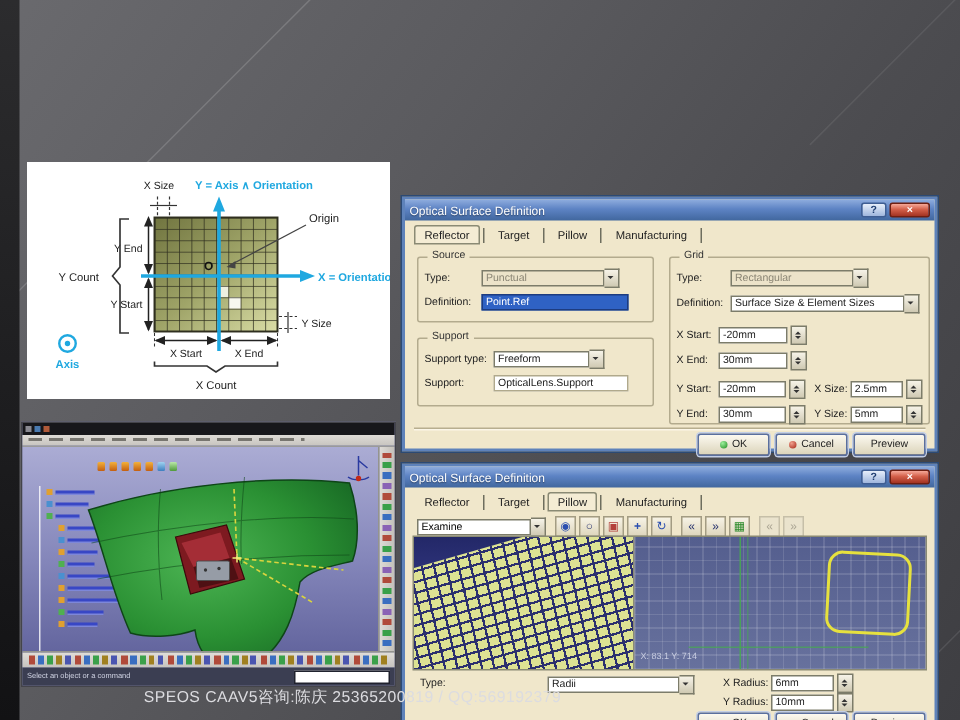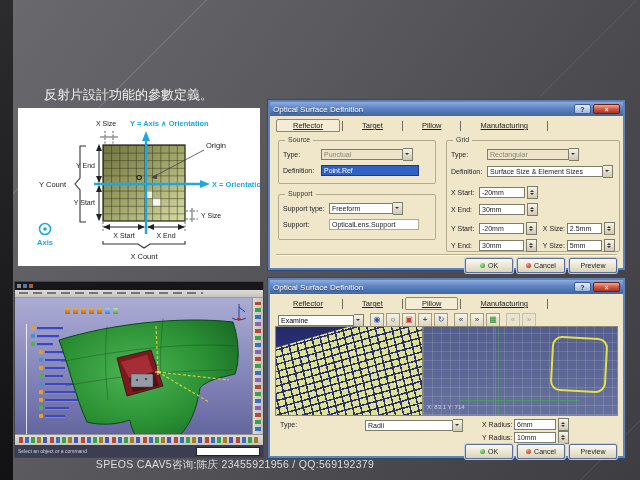--- a/index.html
+++ b/index.html
@@ -16,29 +16,29 @@
   .title{position:absolute;left:34px;top:22px;color:#fff;font-size:30px;font-weight:bold;
     letter-spacing:.5px;border-bottom:3px solid #fff;padding:0 12px 3px 2px;}
   .subtitle{position:absolute;left:44px;top:86px;color:#f0f0f0;font-size:13px;}
   .caption{position:absolute;left:10px;top:458px;width:450px;text-align:center;
     color:#dcdce0;font-size:10.5px;letter-spacing:.3px;}
 
   
   .diagram{position:absolute;left:18px;top:108px;width:242px;height:158px;background:#fff;}
 
   
-  .win{position:absolute;background:#f0e7cb;border:2px solid #5e82ba;outline:1px solid #2c4a74;box-sizing:border-box;}
+  .win{position:absolute;background:#f0e7cb;border:2px solid #5e82ba;outline:1px solid #2c4a74;box-sizing:border-box;margin-top:31px;}
   .tbar{height:14px;background:linear-gradient(180deg,#8fadde,#5d83c4 45%,#41679e);
     display:flex;align-items:center;padding:0 3px;color:#fff;font-size:8px;}
   .tbar .t{flex:1;text-shadow:0 1px 1px rgba(0,0,0,.45);white-space:nowrap;overflow:hidden;}
   .wbtn{height:10px;border-radius:2px;font-size:7px;line-height:9px;text-align:center;font-weight:bold;box-sizing:border-box;}
   .bhelp{width:17px;background:linear-gradient(#e6eefa,#9fb6dd);border:1px solid #3f5e93;color:#1d3c70;}
   .bclose{width:27px;background:linear-gradient(#f5a898,#d4604a 45%,#a33322);border:1px solid #6e1f12;color:#fff;margin-left:2px;}
   .tabs{display:flex;align-items:center;height:15px;padding:2px 6px 0;font-size:7.5px;color:#222;}
-  .tab{padding:1px 16px;border:1px solid transparent;white-space:nowrap;text-decoration:underline;}
+  .tab{padding:1px 6px;border:1px solid transparent;white-space:nowrap;}
   .tab.active{border:1px solid #8a8a74;background:#f4ecd4;border-radius:2px 2px 0 0;}
   .tsep{width:1px;height:10px;background:#6e6e5e;margin:0 2px;}
   .group{position:absolute;border:1px solid #b3ab8e;border-radius:2px;box-sizing:border-box;}
   .legend{position:absolute;top:-5px;left:6px;background:#f0e7cb;padding:0 3px;font-size:7px;color:#333;}
   .row{display:flex;align-items:center;margin:4px 4px 0;font-size:7px;color:#222;white-space:nowrap;}
   .lbl{flex:none;}
   .field{background:#fff;border:1px solid #7c7c6a;height:9px;line-height:9px;font-size:7px;
     padding:0 2px;box-sizing:content-box;overflow:hidden;white-space:nowrap;}
   .field.sel{background:#2f62c4;color:#fff;border-color:#1d3c80;}
   .field.dis{background:#ece3c9;color:#8a8574;}
@@ -125,21 +125,20 @@
 </style>
 </head>
 <body>
 
 <div class="slide">
   <i class="diag d1"></i>
   <i class="diag d2"></i>
   <i class="diag d3"></i>
   <div class="edge-strip"></div>
 
-  <div class="subtitle">反射片設計功能的參數定義。</div>
 
   <div class="diagram">
     <svg width="242" height="158" viewBox="0 0 242 158">
       <defs>
         <linearGradient id="gfill" x1="0" y1="0" x2="1" y2="1">
           <stop offset="0" stop-color="#70743f"></stop>
             <stop offset=".5" stop-color="#9fa468"></stop>
             <stop offset="1" stop-color="#dadda6"></stop>
         </linearGradient>
         <pattern id="cells" x="85" y="37" width="8.2" height="7.6" patternUnits="userSpaceOnUse">
@@ -503,14 +502,14 @@
     </div>
 
     <div class="c-right"></div>
     <div class="c-bottom"></div>
     <div class="c-status">
       <span>Select an object or a command</span>
       <i class="c-cmd"></i>
     </div>
   </div>
 
-  <div class="caption">SPEOS  CAAV5咨询:陈庆 23455921956 / QQ:569192379</div>
+  <div class="caption">SPEOS  CAAV5咨询:陈庆 25365200819 / QQ:569192379</div>
 </div>
 
 </body></html>

